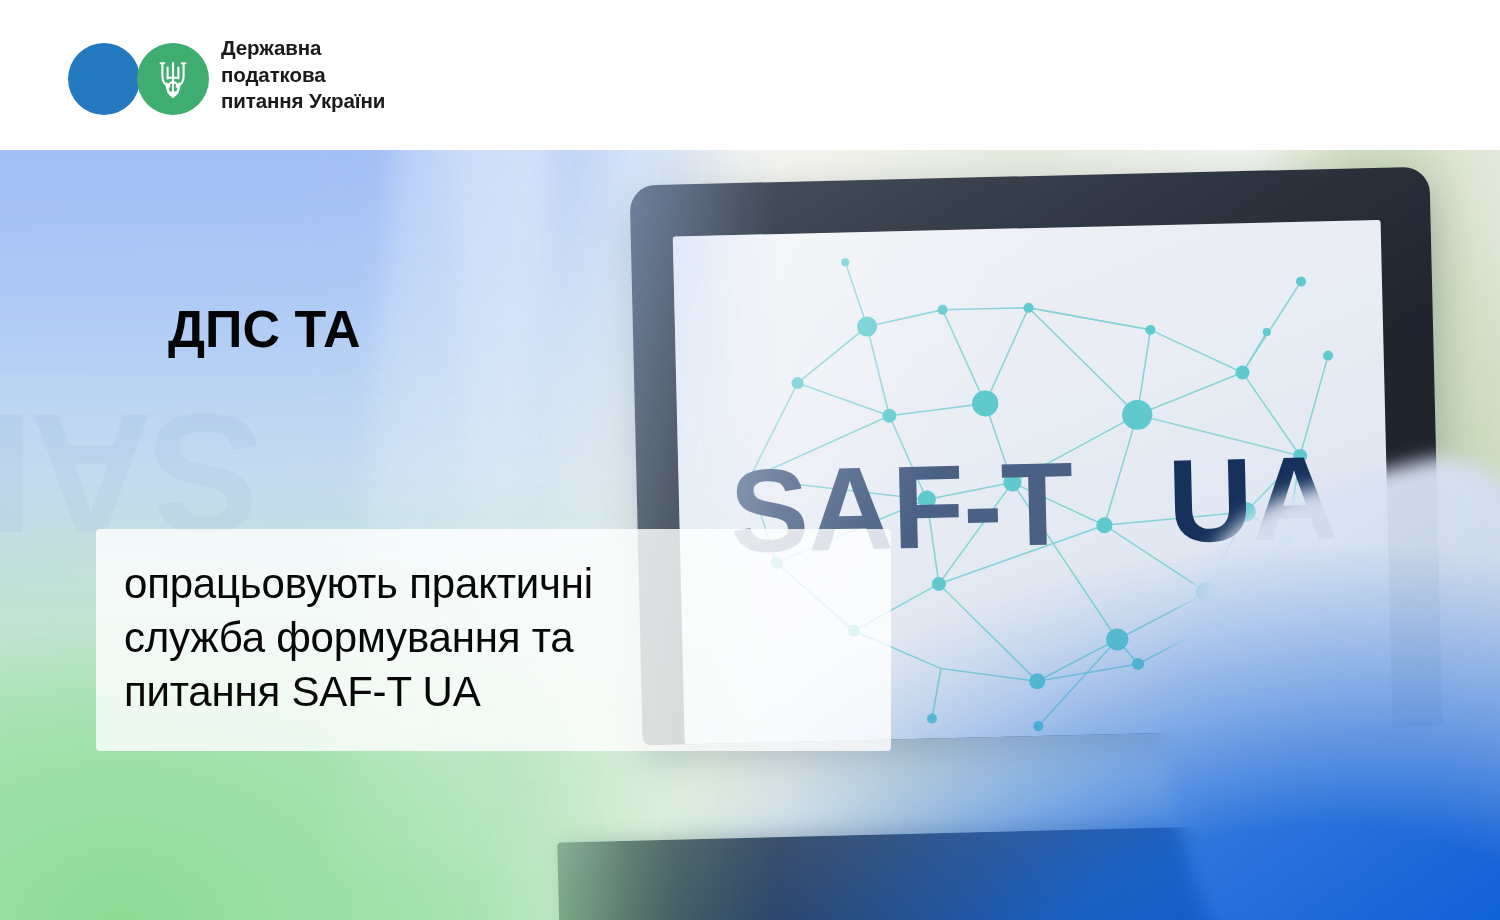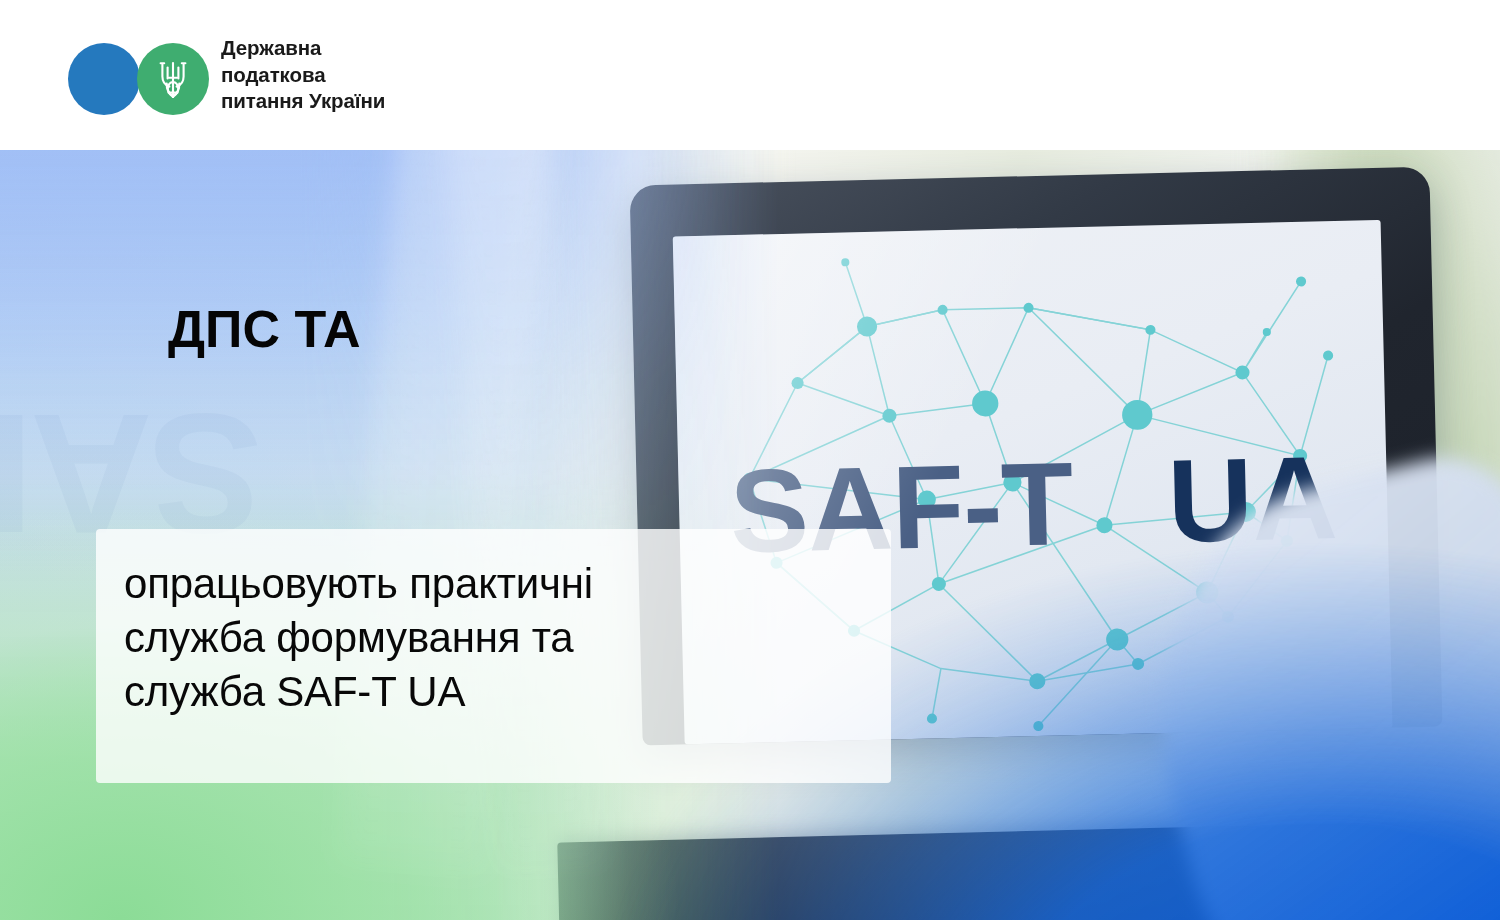--- a/index.html
+++ b/index.html
@@ -196,21 +196,21 @@
     line-height:1.135;
     letter-spacing:0px;
     color:#050505;
     margin-left:48px;
   }
   .headline .ln{ display:block; white-space:nowrap; }
 
   .subbox{
     position:absolute;
     left:96px; top:529px;
-    width:795px; height:254px;
+    width:795px; height:222px;
     background:rgba(255,255,255,.80);
     border-radius:4px;
     z-index:30;
     padding:28px 32px 0 28px;
   }
   .subtext{
     font-size:42px;
     line-height:1.29;
     color:#080808;
     font-weight:400;
@@ -333,17 +333,17 @@
   </div>
 
   <div class="headline">
     <span class="ln">ДПС ТА</span>
   </div>
 
   <div class="subbox">
     <div class="subtext">
       <span class="ln">опрацьовують практичні</span>
       <span class="ln">служба формування та</span>
-      <span class="ln">служба SAF-T UA</span>
+      <span class="ln">питання SAF-T UA</span>
     </div>
   </div>
 
 </div>
 
 </body></html>

